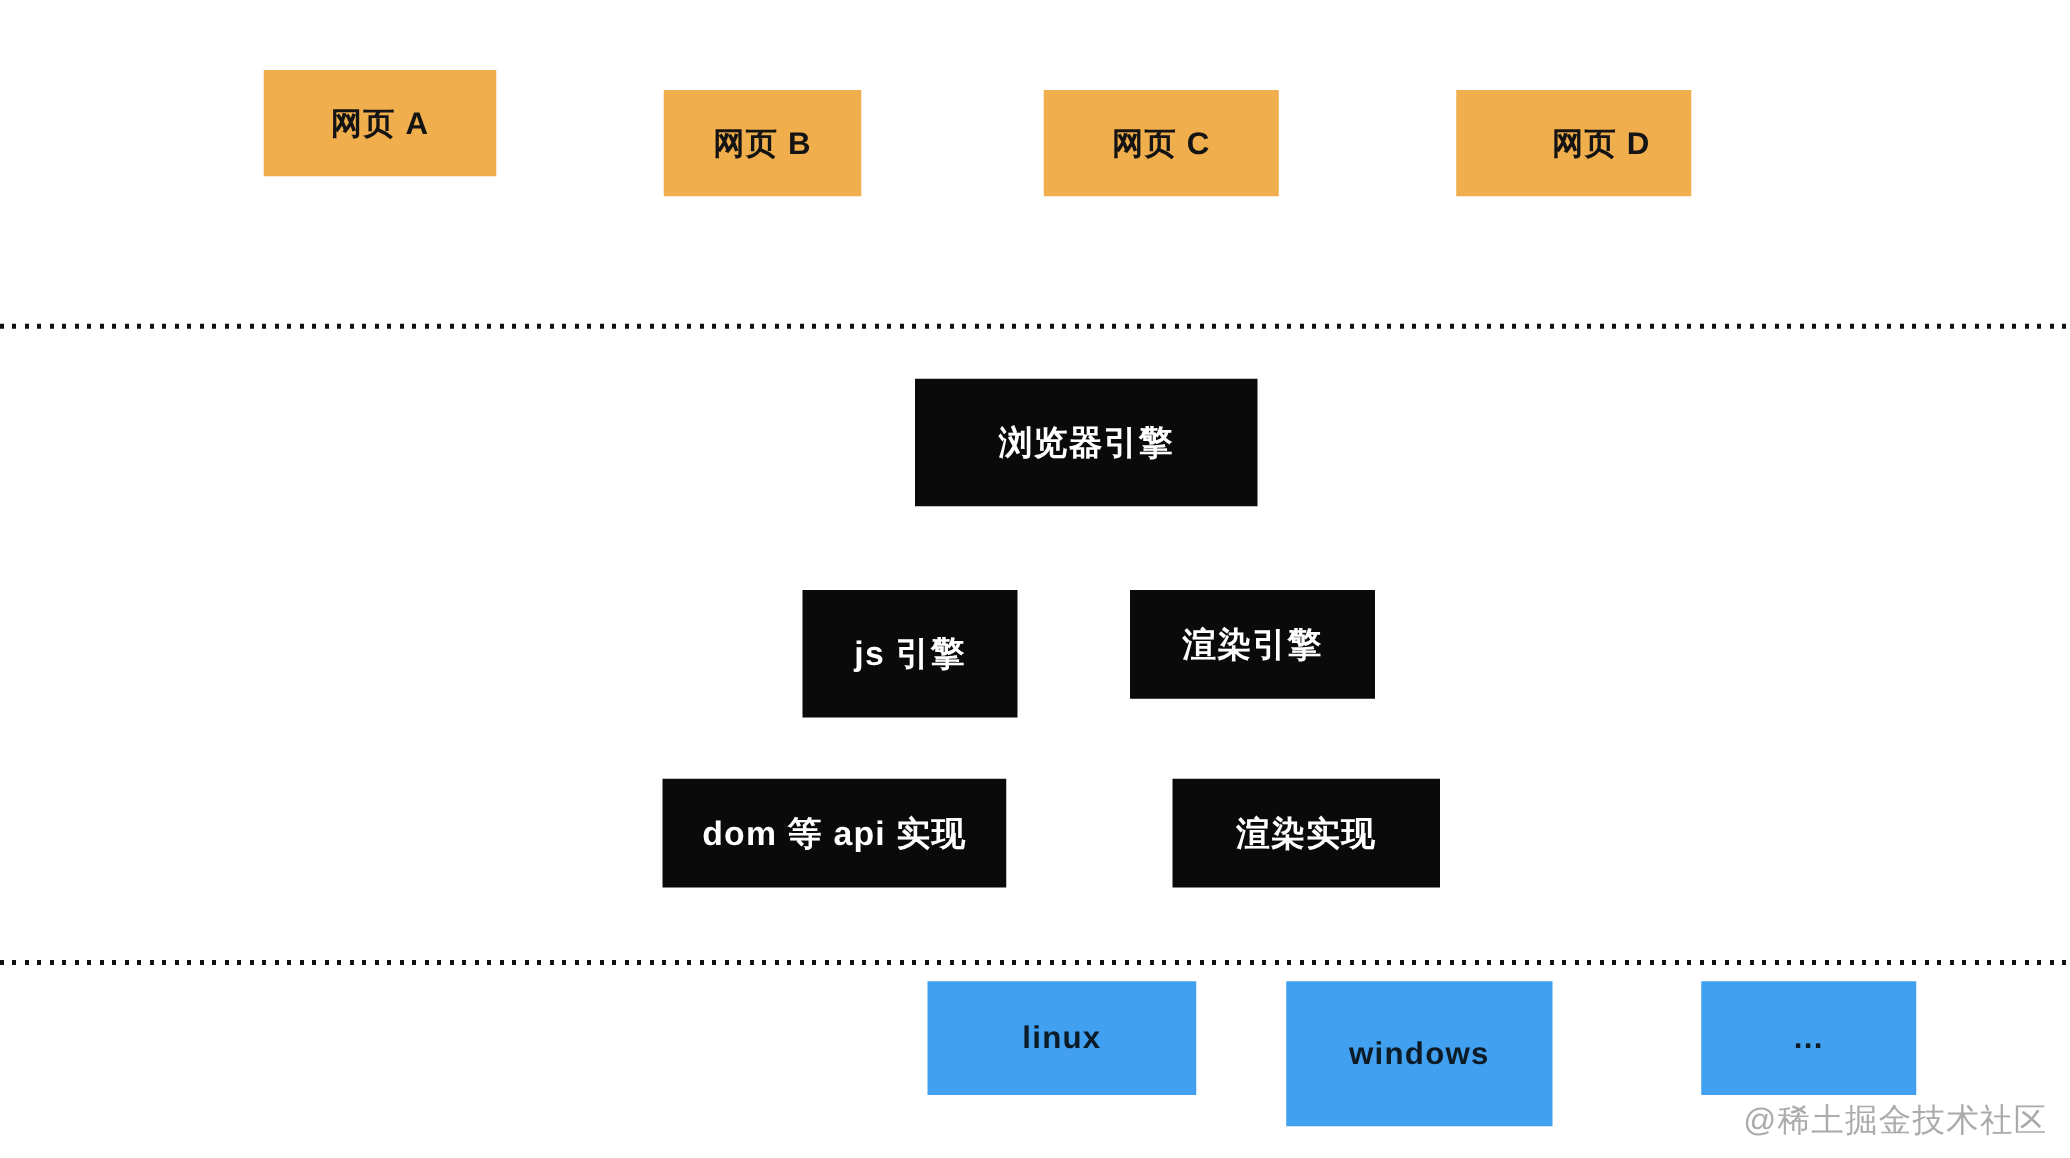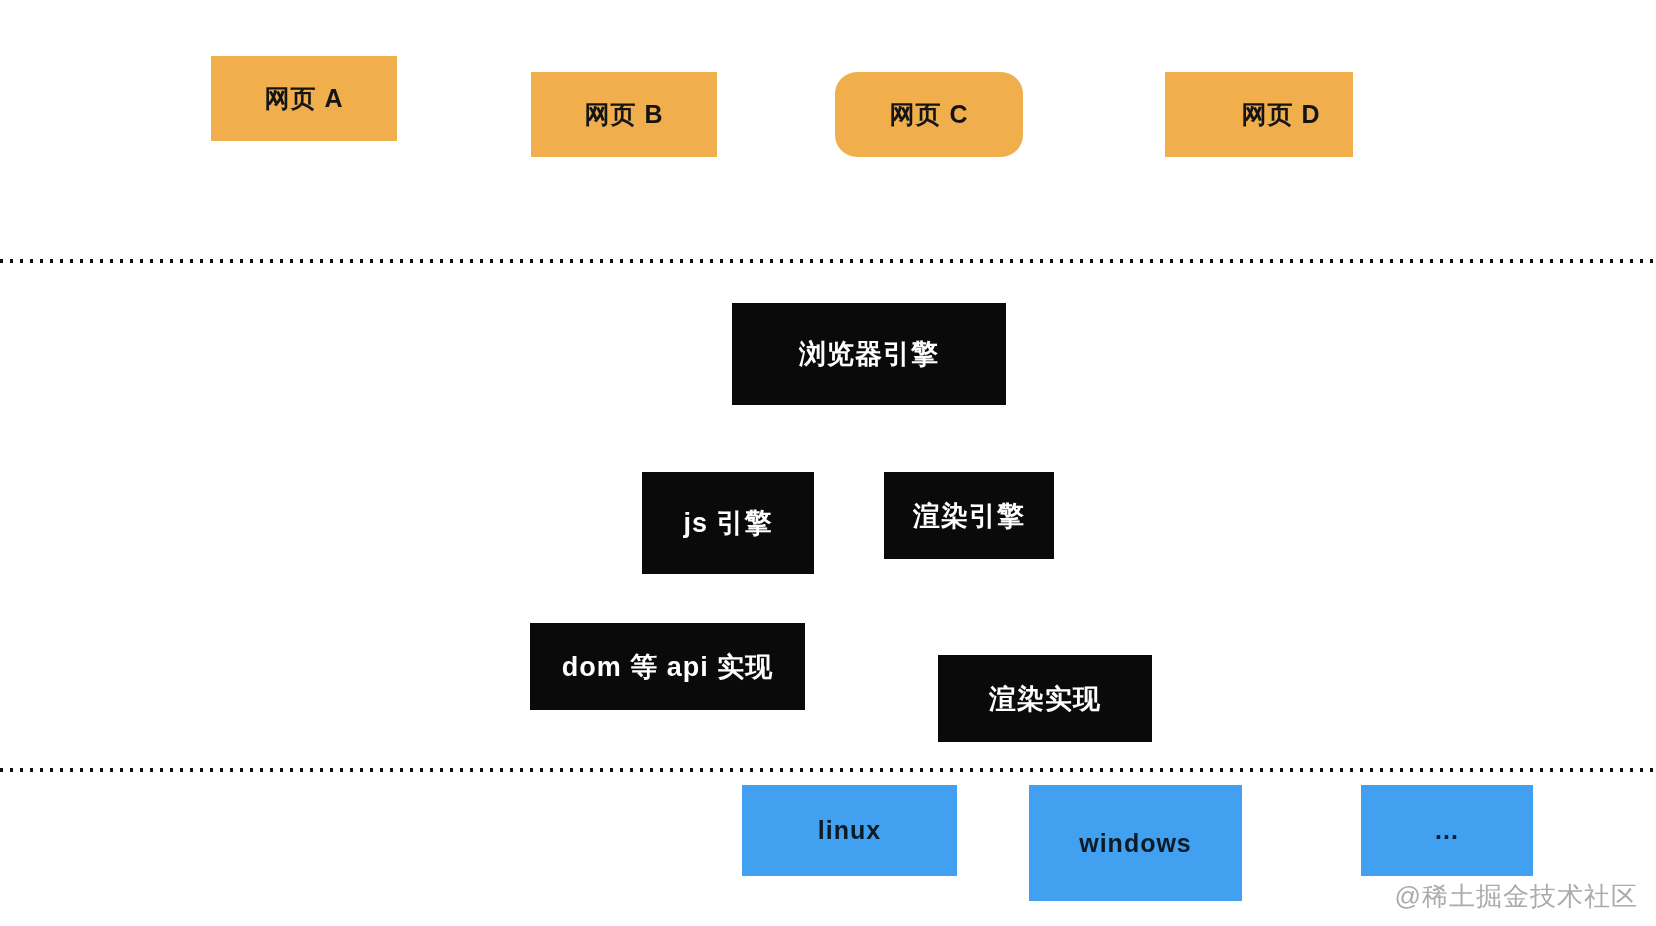--- a/index.html
+++ b/index.html
@@ -54,32 +54,32 @@
     right: 18px;
     top: 879px;
     font-size: 26px;
     color: var(--watermark-text, #ABABAB);
     font-weight: normal;
     letter-spacing: 1px;
   }
 
   
   #web-a   { left: 211px;  top: 56px;  width: 186px; height: 85px; }
-  #web-b   { left: 531px;  top: 72px;  width: 186px; height: 85px; }
-  #web-c   { left: 835px;  top: 72px;  width: 188px; height: 85px; border-radius: 22px; }
+  #web-b   { left: 531px;  top: 72px;  width: 158px; height: 85px; }
+  #web-c   { left: 835px;  top: 72px;  width: 188px; height: 85px; }
   #web-d   { left: 1165px; top: 72px;  width: 188px; height: 85px; padding-left: 44px; }
 
   #divider-top    { top: 259px; }
   #divider-bottom { top: 768px; }
 
   #browser-engine { left: 732px; top: 303px; width: 274px; height: 102px; }
   #js-engine      { left: 642px; top: 472px; width: 172px; height: 102px; }
-  #render-engine  { left: 884px; top: 472px; width: 170px; height: 87px; }
+  #render-engine  { left: 904px; top: 472px; width: 196px; height: 87px; }
   #dom-api-impl   { left: 530px; top: 623px; width: 275px; height: 87px; }
-  #render-impl    { left: 938px; top: 623px; width: 214px; height: 87px; margin-top: 32px; }
+  #render-impl    { left: 938px; top: 623px; width: 214px; height: 87px; }
 
   #platform-android { left: 165px;  top: 785px; width: 214px; height: 91px; }
   #platform-ios     { left: 447px;  top: 785px; width: 212px; height: 91px; }
   #platform-linux   { left: 742px;  top: 785px; width: 215px; height: 91px; }
   #platform-windows { left: 1029px; top: 785px; width: 213px; height: 116px; }
   #platform-more    { left: 1361px; top: 785px; width: 172px; height: 91px; }
 </style>
 </head>
 <body style="--webpage-box: #F0AE4D; --engine-box: #0A0A0A; --platform-box: #42A0F0; --divider-dot: #111111; --watermark-text: #ABABAB;">
 

